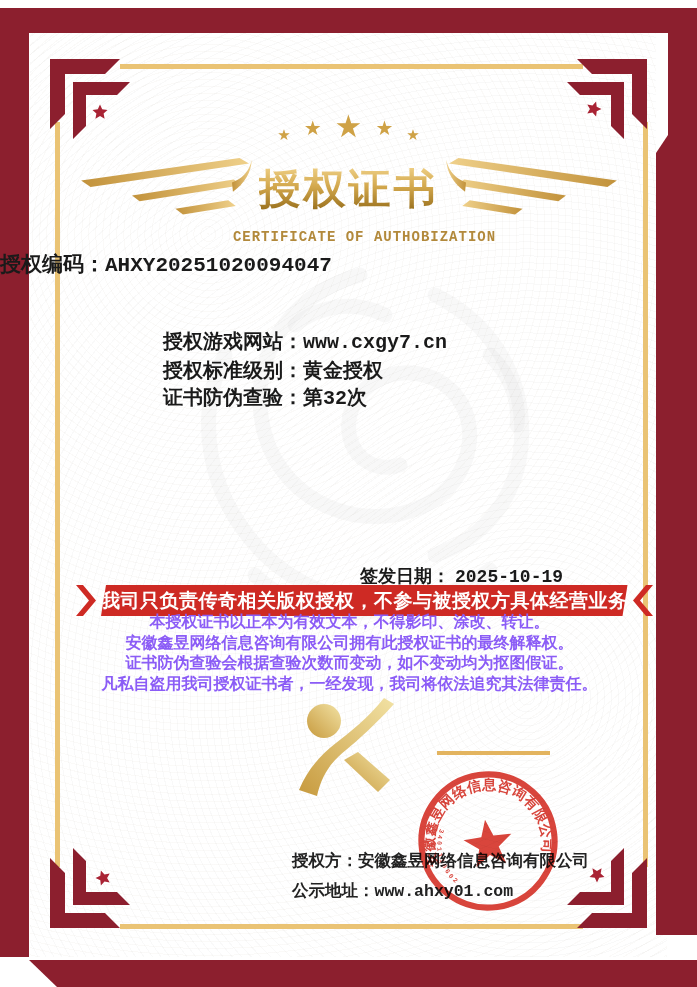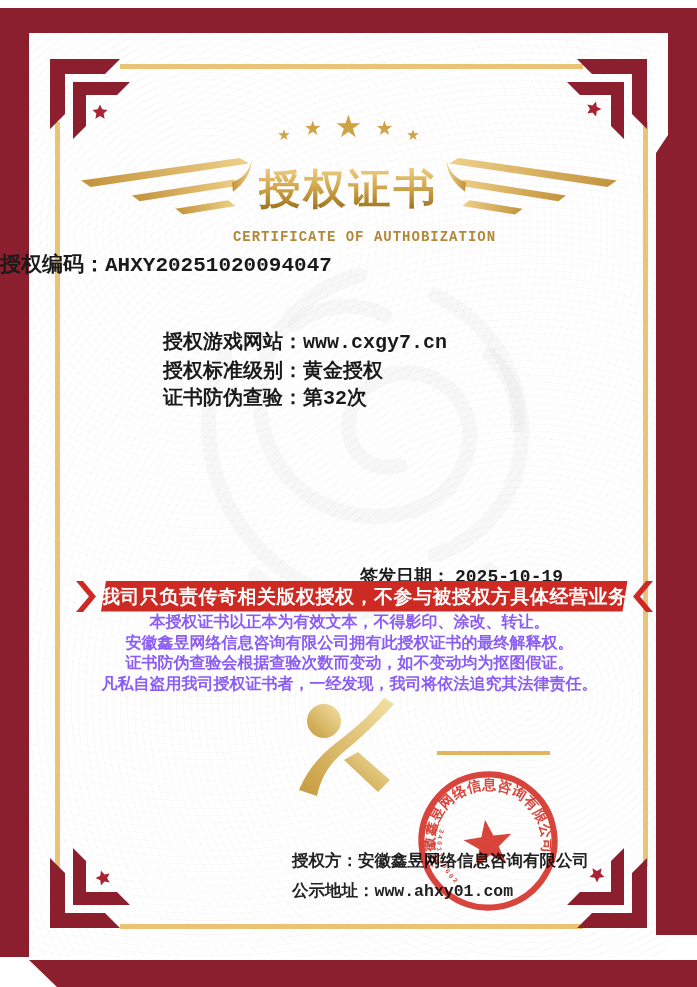--- a/index.html
+++ b/index.html
@@ -50,21 +50,21 @@
     font-size:14px;letter-spacing:1px;color:#B2893B;}
   .code-line{position:absolute;left:0;top:250px;width:100%;text-align:left;z-index:3;
     font-size:21px;font-weight:600;white-space:nowrap;}
   .mono{font-family:"Liberation Mono","DejaVu Sans Mono",monospace;}
   
   .fields{position:absolute;left:163px;top:328px;z-index:3;font-size:20px;font-weight:600;}
   .fields .row{line-height:27.5px;white-space:nowrap;}
   .issue-line{position:absolute;left:360px;top:528px;z-index:3;font-size:18px;font-weight:600;white-space:nowrap;margin-top:36px;}
   
   .banner{position:absolute;left:76px;top:576px;width:546px;height:40px;z-index:3;
-    display:flex;align-items:center;}
+    display:flex;align-items:flex-end;}
   .banner .chev{flex:0 0 auto;width:20px;height:31px;}
   .banner .band-mid{flex:1 1 auto;margin:0 5px;background:#CE2A24;color:#fff;
     font-size:19px;font-weight:bold;text-align:center;line-height:31px;letter-spacing:.5px;
     clip-path:polygon(5px 0,100% 0,calc(100% - 5px) 100%,0 100%);white-space:nowrap;}
   
   .disclaimer{position:absolute;left:1px;top:612px;width:100%;text-align:center;z-index:3;
     font-size:16px;font-weight:bold;line-height:20.5px;color:#8b5cf6;}
   
   .brand-logo{position:absolute;left:286px;top:694px;width:122px;height:104px;z-index:3;}
   .sig-line{position:absolute;left:437px;top:751px;width:113px;height:4px;background:#E3B45F;z-index:3;}

